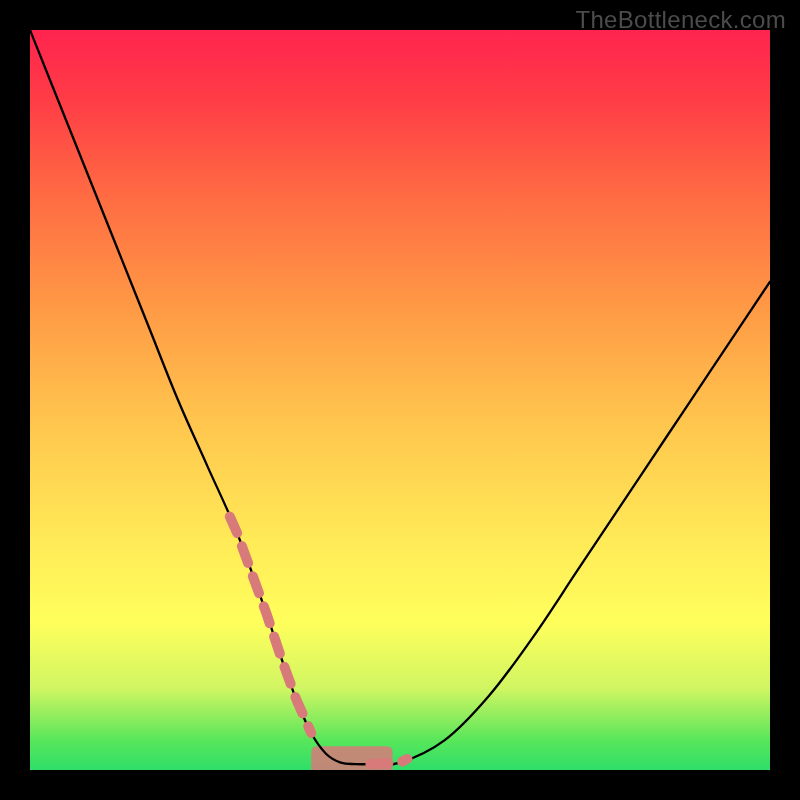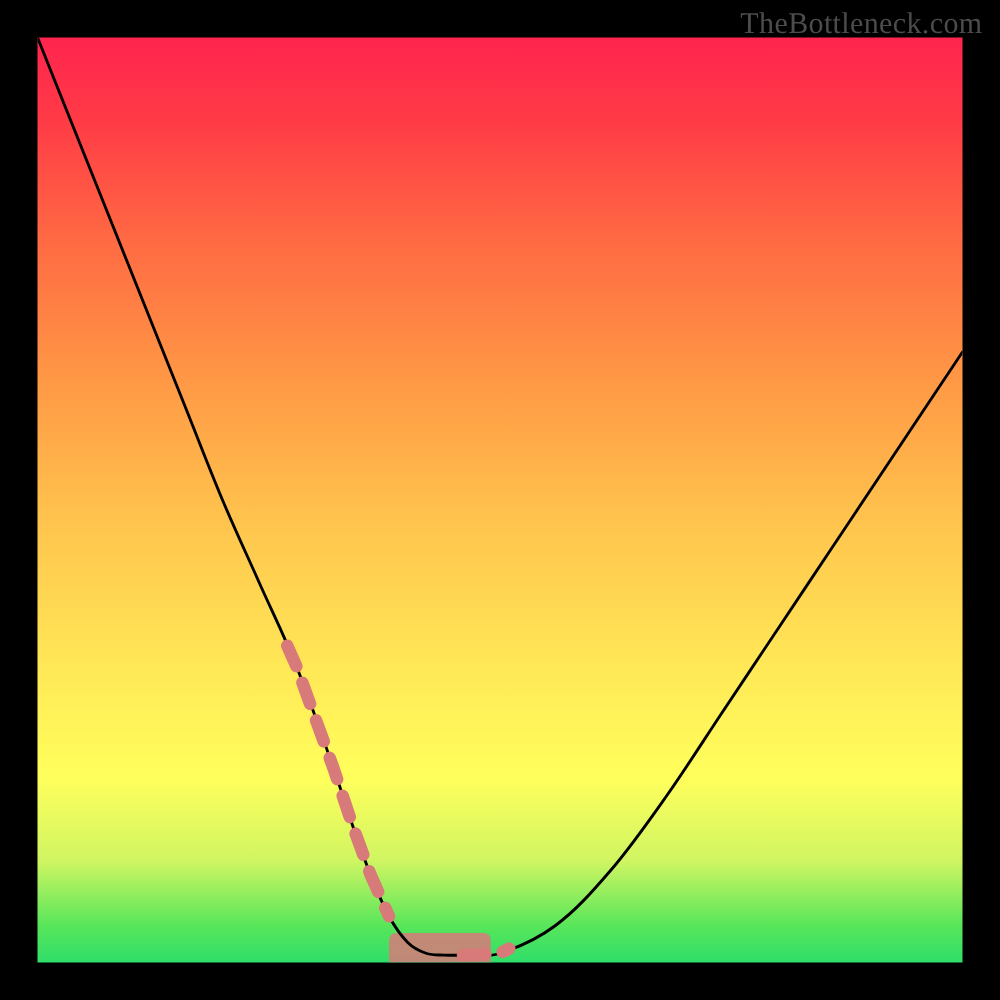--- a/index.html
+++ b/index.html
@@ -19,21 +19,20 @@
   }
   .watermark {
     position: absolute;
     top: 6px;
     right: 14px;
     color: #4c4c4c;
     font-size: 24px;
     letter-spacing: 0.3px;
     z-index: 10;
     user-select: none;
-    font-family: Liberation Serif, serif;
   }
   .plot-area {
     position: absolute;
     left: 30px;
     top: 30px;
     width: 740px;
     height: 740px;
     background: linear-gradient(to top,
       #2fde6a 0%,
       #58e65a 4%,

